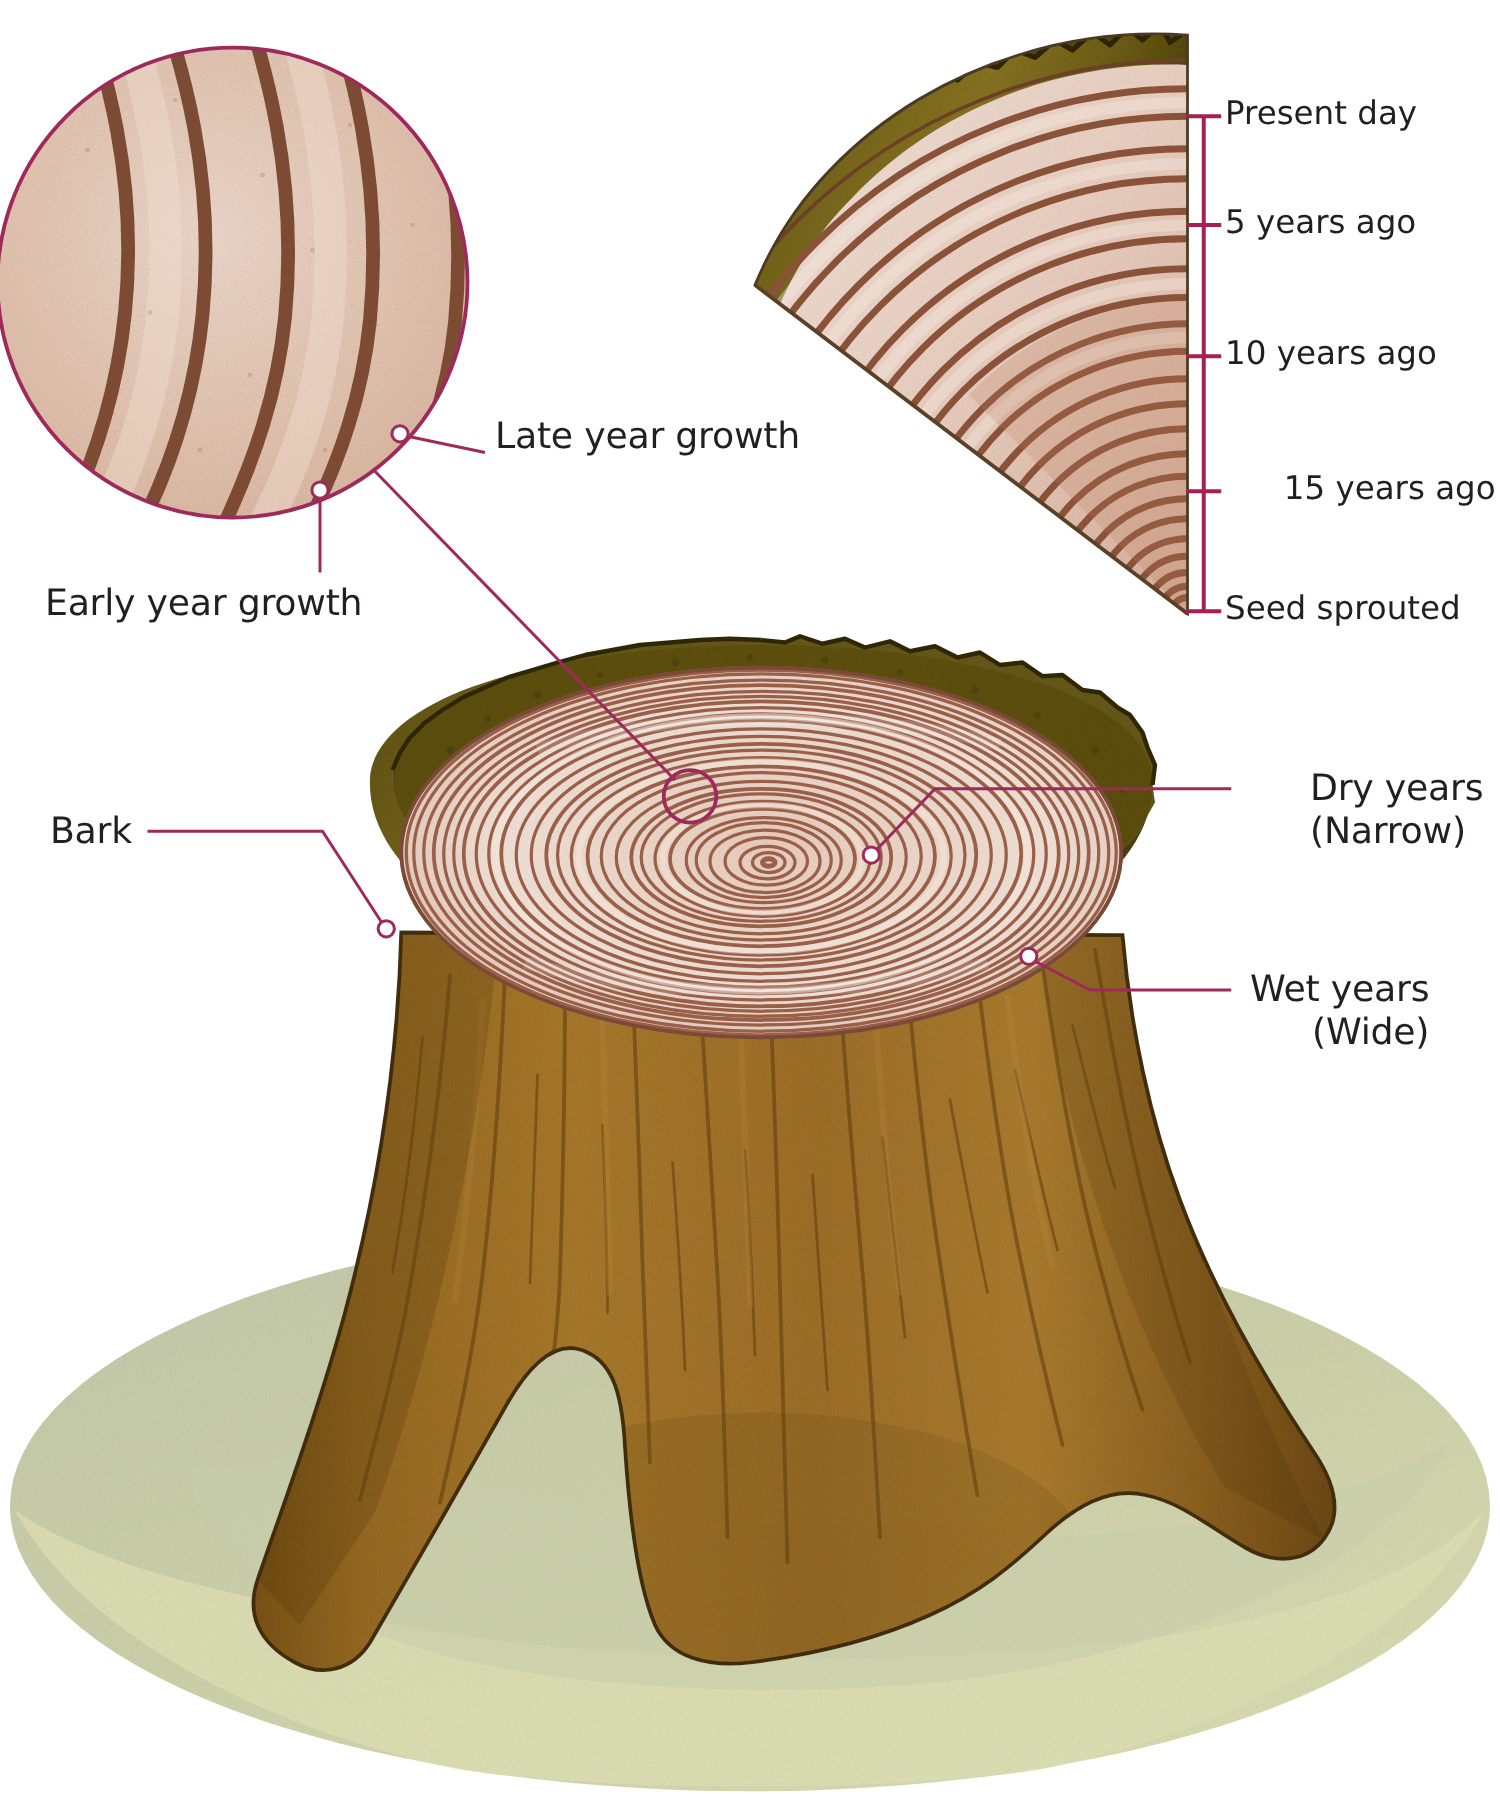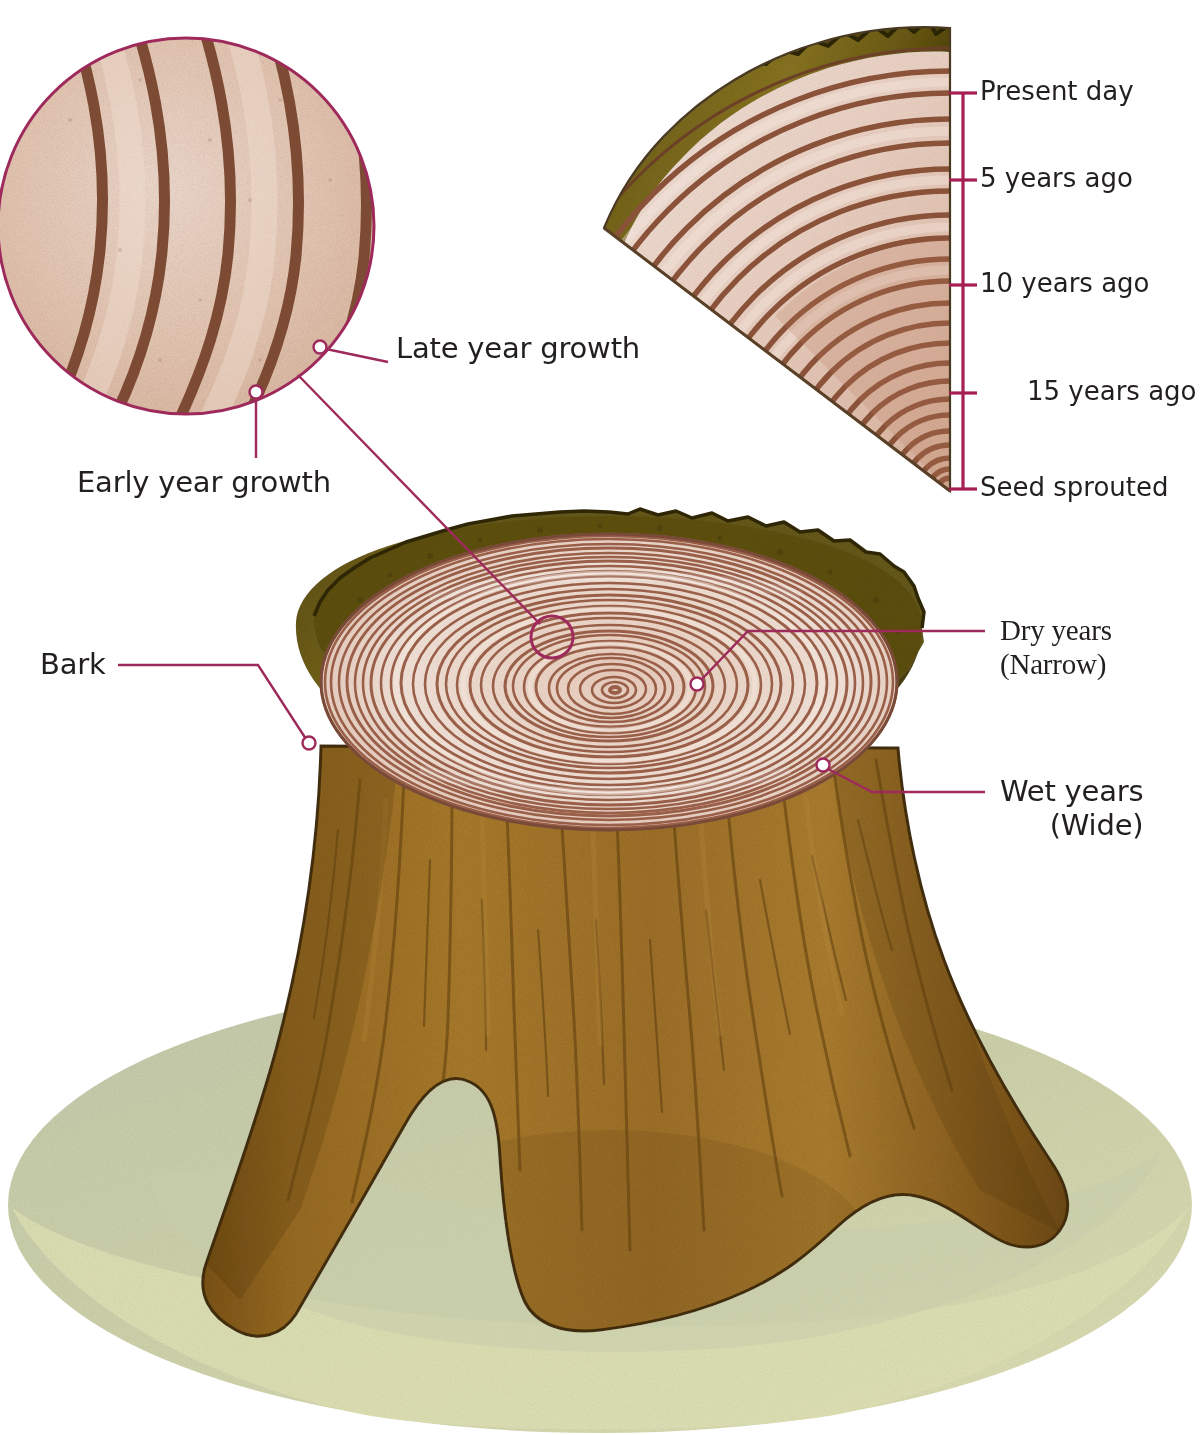--- a/index.html
+++ b/index.html
@@ -480,25 +480,25 @@
 
     <g>
       <circle cx="823" cy="765" r="6.5" fill="#ffffff"></circle>
       <path d="M 828,769 L 872,792 L 985,792"></path>
     </g>
   </g>
 </svg>
 
 <div class="lbl" style="left:396px; top:332px;">Late year growth</div>
 
-<div class="lbl" style="left:36px; top:466px;margin-left:41px;">Early year growth</div>
+<div class="lbl" style="left:36px; top:466px;">Early year growth</div>
 
 <div class="lbl" style="left:40px; top:648px;text-align:right;">Bark</div>
 
-<div class="lbl" style="left:1000px; top:614px;font-family:Liberation Serif, serif;">
+<div class="lbl" style="left:1048px; top:614px;">
   <div>Dry years</div>
   <div>(Narrow)</div>
 </div>
 
 <div class="lbl" style="left:1000px; top:775px;text-align:right;">
   <div>Wet years</div>
   <div>(Wide)</div>
 </div>
 
 <div class="timeline-lbl" style="left:980px; top:76px;">Present day</div>

